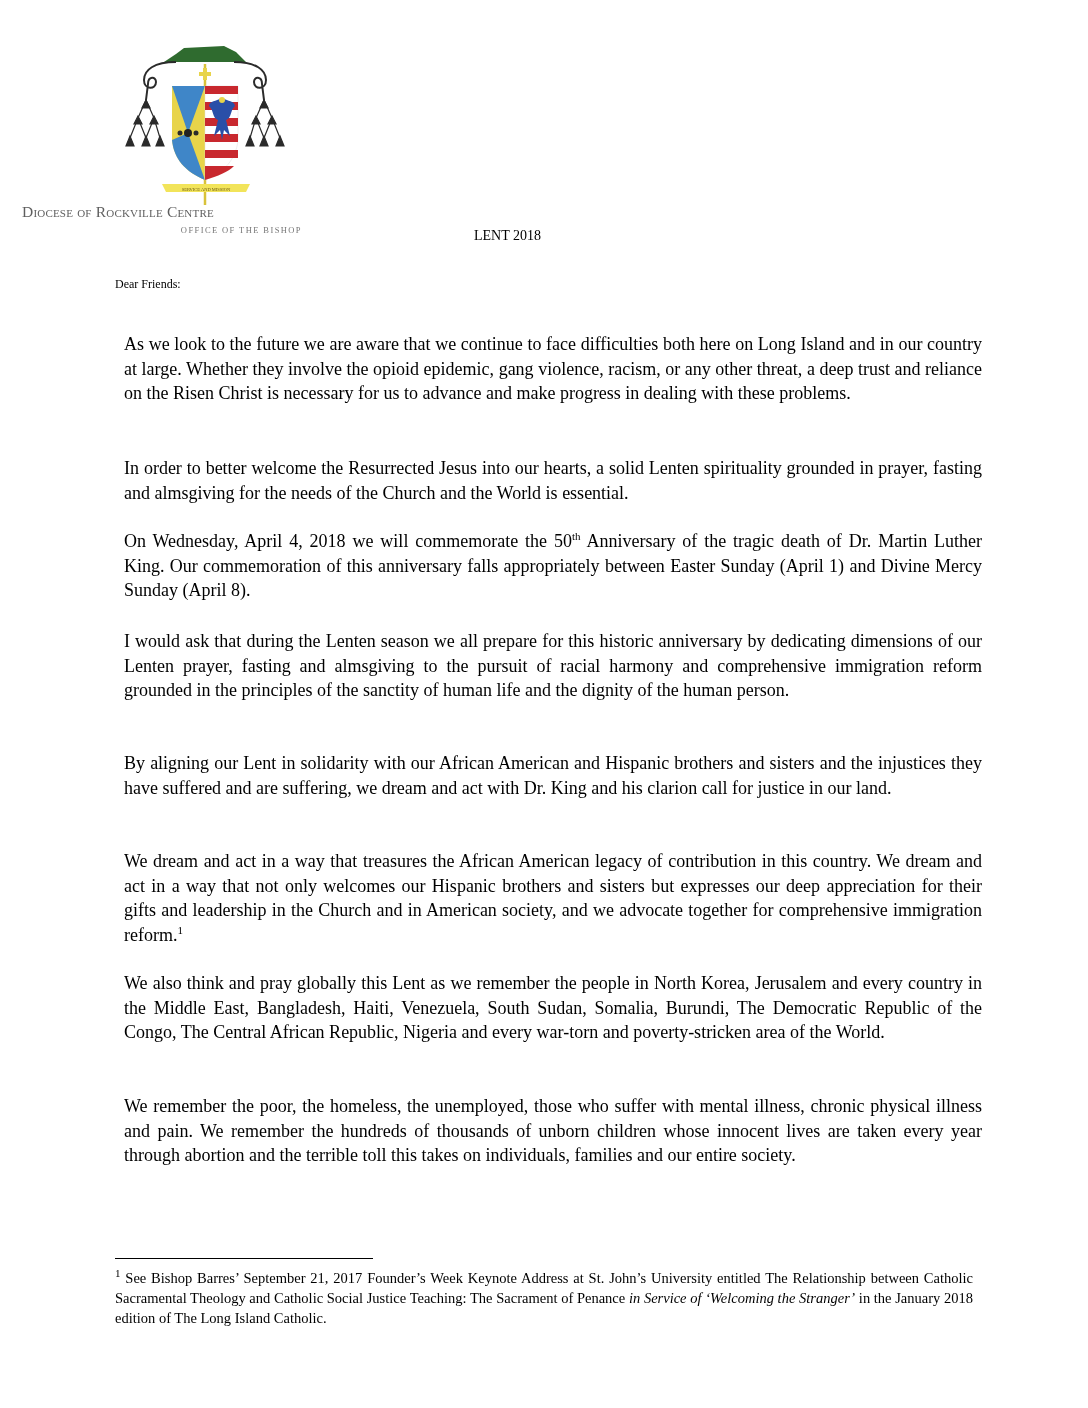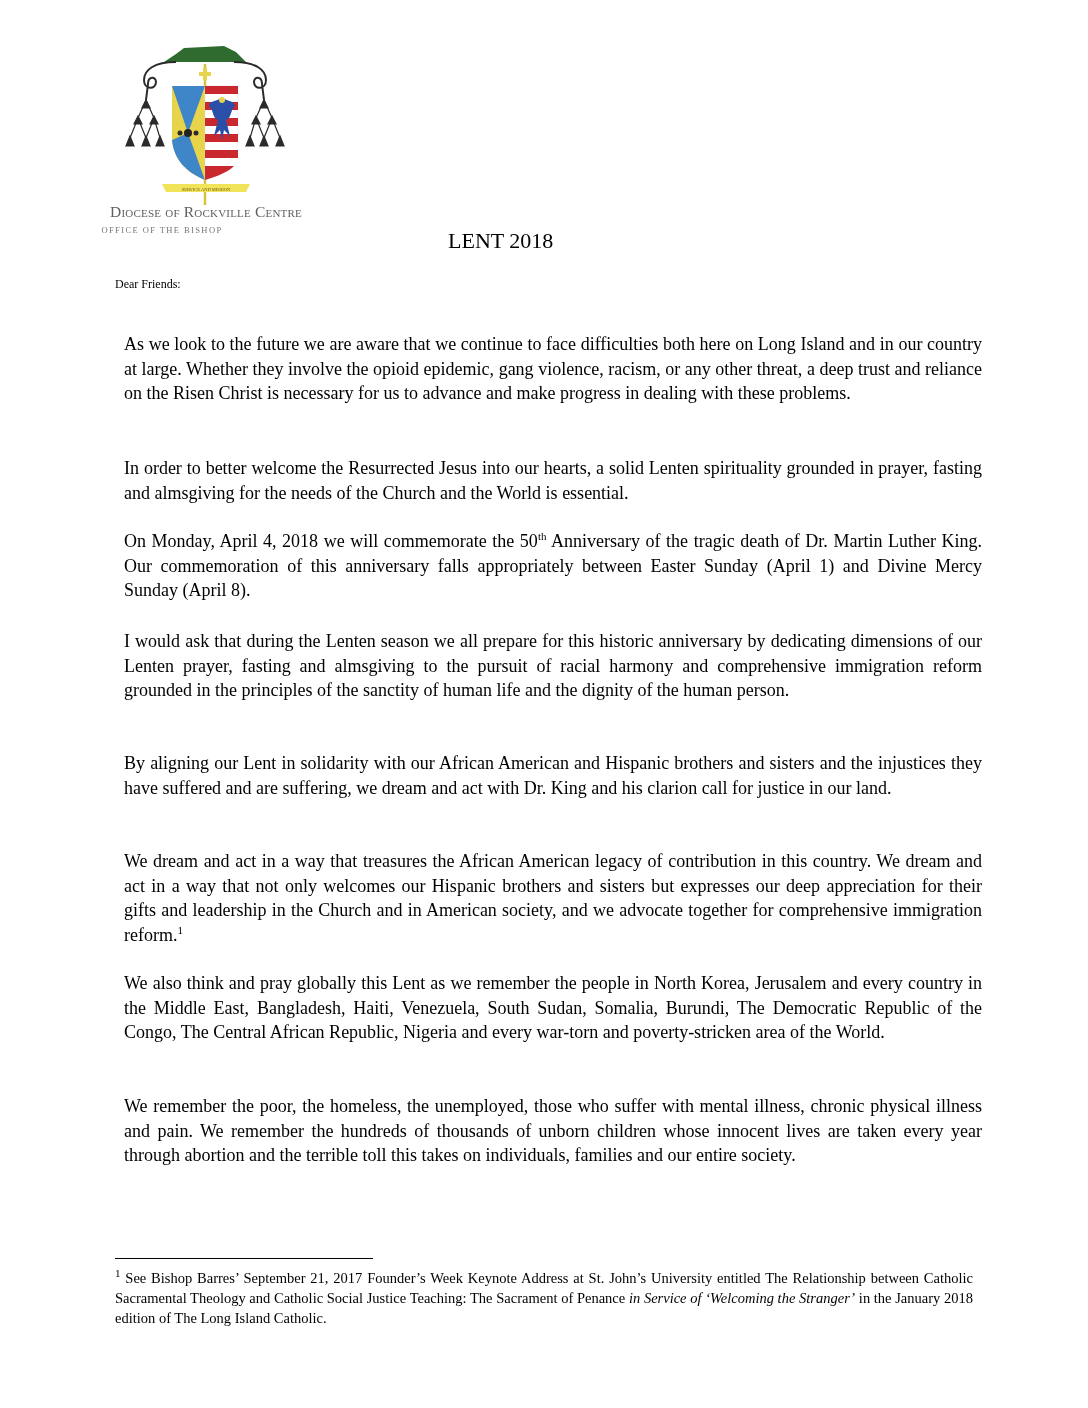--- a/index.html
+++ b/index.html
@@ -1,24 +1,24 @@
 <!DOCTYPE html>
 <html><head>
   <meta charset="utf-8">
   <style>
     html, body { margin: 0; padding: 0; background: #ffffff; }
     body { width: 1088px; height: 1408px; position: relative; overflow: hidden;
            font-family: "Liberation Serif", "DejaVu Serif", serif; color: #000; }
     .letterhead { position: absolute; left: 22px; top: 30px; width: 280px; height: 215px; }
     .crest { position: absolute; left: 92px; top: 10px; width: 180px; height: 170px; }
-    .org-name { position: absolute; left: 0; top: 173px; width: 280px; text-align: right;
+    .org-name { position: absolute; left: 0; top: 173px; width: 280px; text-align: left;
                 font-size: 15.5px; letter-spacing: 0.2px; color: #5e5e5e; font-variant: small-caps; white-space: nowrap; }
-    .org-sub { position: absolute; left: 0; top: 195px; width: 280px; text-align: center;
+    .org-sub { position: absolute; left: 0; top: 195px; width: 280px; text-align: right;
                font-size: 8.5px; letter-spacing: 1.4px; color: #777; white-space: nowrap; }
-    .season { position: absolute; left: 448px; top: 228px; font-size: 22px; }
+    .season { position: absolute; left: 474px; top: 228px; font-size: 14px; }
     .salutation { position: absolute; left: 115px; top: 277px; font-size: 12px; }
     .para { position: absolute; left: 115px; width: 858px; font-size: 18px; line-height: 24.5px;
             text-align: justify; margin: 9px; }
     .para sup, .footnote sup { font-size: 11px; line-height: 0; }
     .fn-rule { position: absolute; left: 115px; top: 1258px; width: 258px; height: 1px; background: #000; }
     .footnote { position: absolute; left: 115px; top: 1268px; width: 858px; font-size: 14.5px;
                 line-height: 20px; text-align: justify; margin: 0; }
     .footnote em { font-style: italic; margin-top: 38px; }
   </style>
 </head>
@@ -78,21 +78,21 @@
   </svg>
   <div class="org-name">Diocese of Rockville Centre</div>
   <div class="org-sub">OFFICE OF THE BISHOP</div>
 </div>
 
 <div class="season">LENT 2018</div>
 <div class="salutation">Dear Friends:</div>
 
 <p class="para" style="top:323px">As we look to the future we are aware that we continue to face difficulties both here on Long Island and in our country at large.  Whether they involve the opioid epidemic, gang violence, racism, or any other threat, a deep trust and reliance on the Risen Christ is necessary for us to advance and make progress in dealing with these problems.</p>
 <p class="para" style="top:447px">In order to better welcome the Resurrected Jesus into our hearts, a solid Lenten spirituality grounded in prayer, fasting and almsgiving for the needs of the Church and the World is essential.</p>
-<p class="para" style="top:520px"><span>On Monday, April 4, 2018 we will commemorate the 50</span><sup>th</sup><span> Anniversary of the tragic death of Dr. Martin Luther King.  Our commemoration of this anniversary falls appropriately between Easter Sunday (April 1) and Divine Mercy Sunday (April 8).</span></p>
+<p class="para" style="top:520px"><span>On Wednesday, April 4, 2018 we will commemorate the 50</span><sup>th</sup><span> Anniversary of the tragic death of Dr. Martin Luther King.  Our commemoration of this anniversary falls appropriately between Easter Sunday (April 1) and Divine Mercy Sunday (April 8).</span></p>
 <p class="para" style="top:620px">I would ask that during the Lenten season we all prepare for this historic anniversary by dedicating dimensions of our Lenten prayer, fasting and almsgiving to the pursuit of racial harmony and comprehensive immigration reform grounded in the principles of the sanctity of human life and the dignity of the human person.</p>
 <p class="para" style="top:742px">By aligning our Lent in solidarity with our African American and Hispanic brothers and sisters and the injustices they have suffered and are suffering, we dream and act with Dr. King and his clarion call for justice in our land.</p>
 <p class="para" style="top:840px"><span>We dream and act in a way that treasures the African American legacy of contribution in this country.  We dream and act in a way that not only welcomes our Hispanic brothers and sisters but expresses our deep appreciation for their gifts and leadership in the Church and in American society, and we advocate together for comprehensive immigration reform.</span><sup>1</sup><span></span></p>
 <p class="para" style="top:962px">We also think and pray globally this Lent as we remember the people in  North Korea, Jerusalem and every country in the Middle East, Bangladesh, Haiti, Venezuela, South Sudan, Somalia, Burundi, The Democratic Republic of the Congo, The Central African Republic, Nigeria and every war-torn and poverty-stricken area of the World.</p>
 <p class="para" style="top:1085px">We remember the poor, the homeless, the unemployed, those who suffer with mental illness, chronic physical illness and pain.  We remember the hundreds of thousands of unborn children whose innocent lives are taken every year through abortion and the terrible toll this takes on individuals, families and our entire society.</p>
 
 <div class="fn-rule"></div>
 <p class="footnote"><sup>1</sup><span> See Bishop Barres’ September 21, 2017 Founder’s Week Keynote Address at St. John’s University entitled The Relationship between Catholic Sacramental Theology and Catholic Social Justice Teaching: The Sacrament of Penance </span><em>in Service of ‘Welcoming the Stranger’</em><span> in the January 2018 edition of The Long Island Catholic.</span></p>
 
 </body></html>

